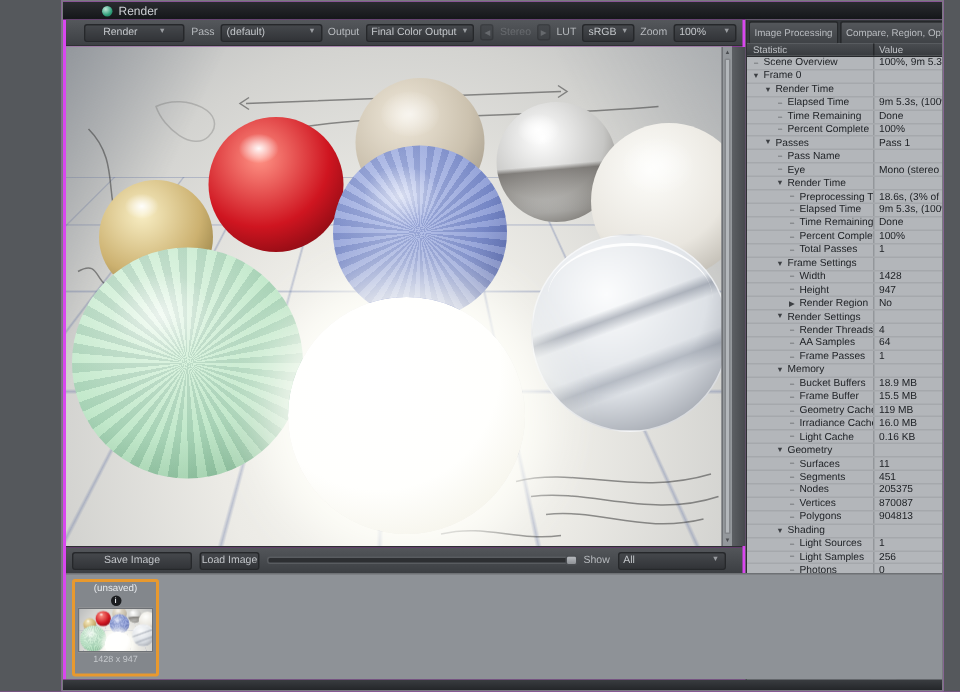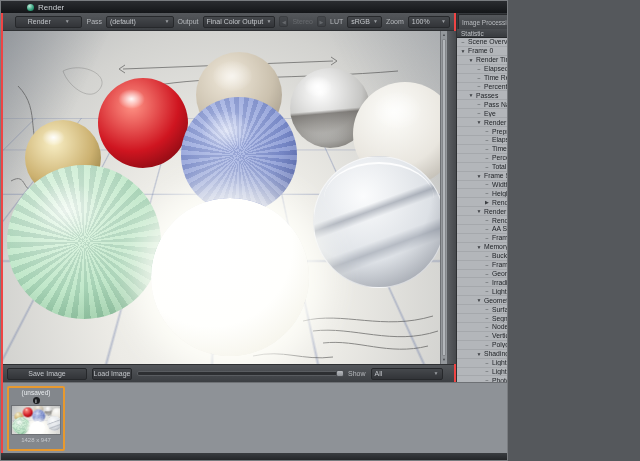--- a/index.html
+++ b/index.html
@@ -1,17 +1,17 @@
 <!DOCTYPE html>
 <html><head>
 <meta charset="utf-8">
 <style>
   html,body{margin:0;padding:0;background:#55585c;font-family:"Liberation Sans",sans-serif;}
   *{box-sizing:border-box;-webkit-font-smoothing:antialiased;}
-  .window{position:relative;width:508px;height:461px;background:#ef4444;border:1px solid #797c80;overflow:hidden;}
+  .window{position:relative;width:588px;height:461px;background:#d946ef;border:1px solid #797c80;overflow:hidden;margin-left:41px;}
 
   
   .titlebar{position:absolute;left:0;top:0;width:100%;height:12px;background:linear-gradient(#2a2c30,#141619);display:flex;align-items:center;padding-left:26px;gap:4px;}
   .app-icon{width:7px;height:7px;border-radius:50%;background:radial-gradient(circle at 35% 30%,#bfe8d8,#2f9f7a 60%,#176b50);}
   .titlebar .title{font-size:8px;color:#cdd0d4;}
 
   
   .toolbar{position:absolute;left:2px;top:12px;width:451px;height:18px;background:linear-gradient(#55585c,#3d4044);display:flex;align-items:center;gap:4px;padding:0 4px 0 12px;border-bottom:1px solid #2e3033;}
   .btn,.dropdown{height:12px;background:linear-gradient(#45484c,#323438);border:1px solid #26282b;border-radius:2px;color:#c3c6ca;font-size:7px;display:flex;align-items:center;justify-content:space-between;padding:0 3px;gap:3px;white-space:nowrap;}
   .btn.render-btn{width:74px;justify-content:center;gap:14px;}

